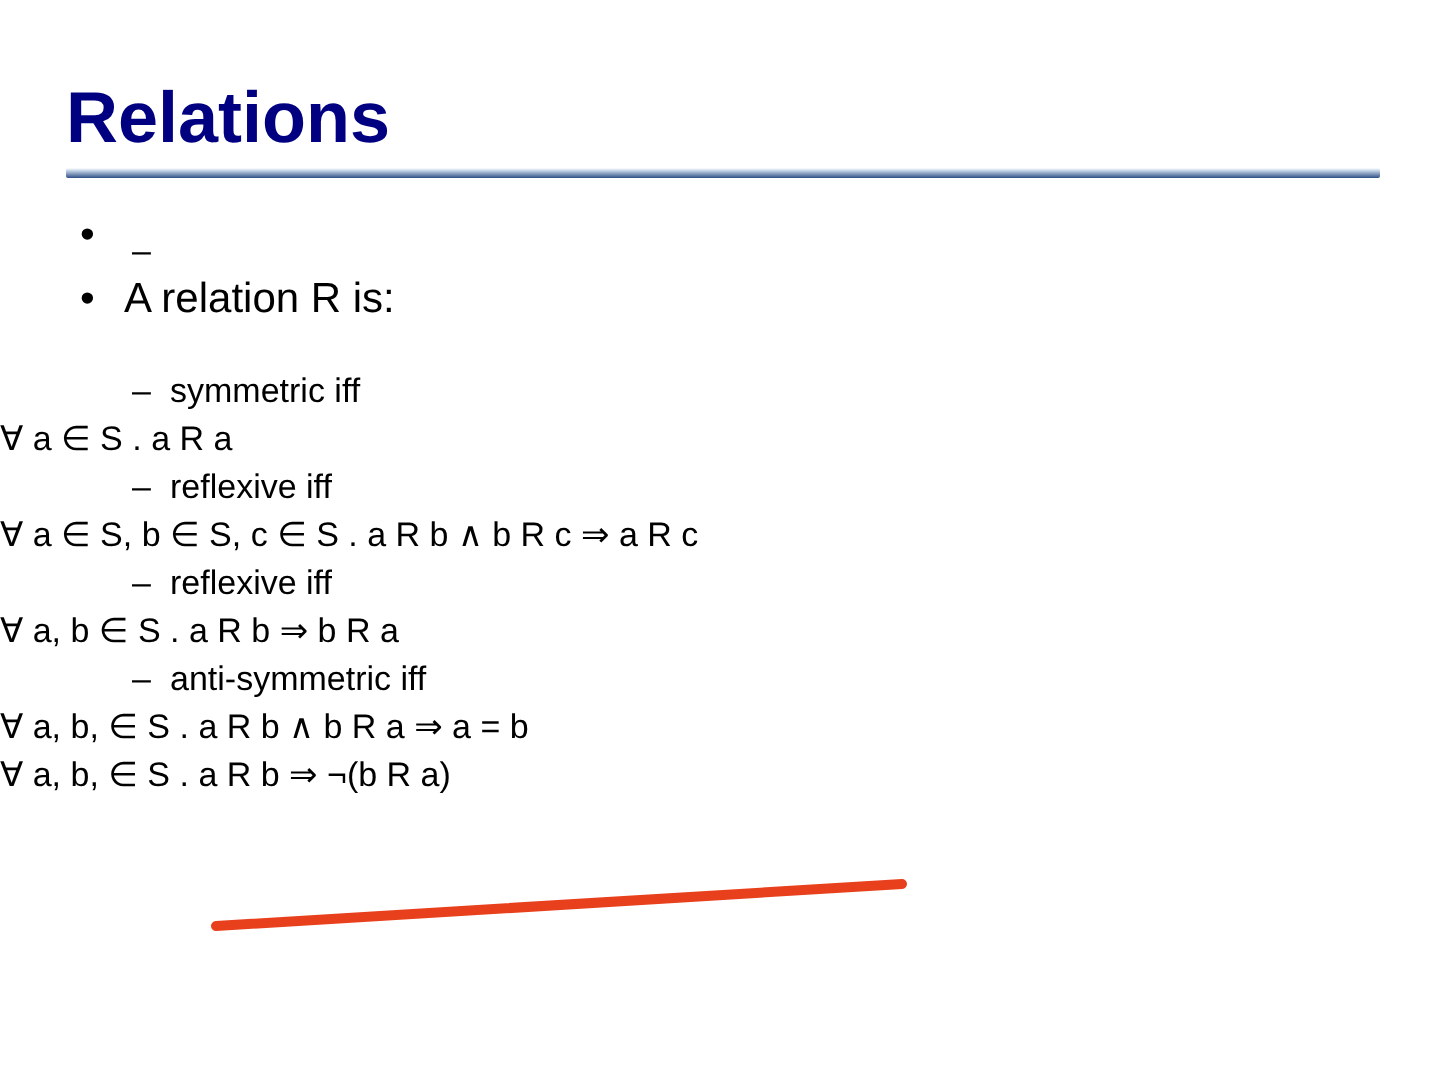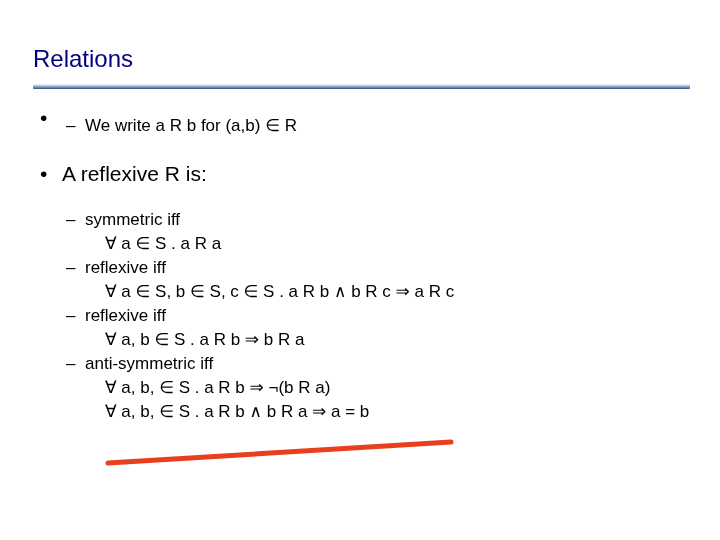--- a/index.html
+++ b/index.html
@@ -23,24 +23,24 @@
   }
 
   
   #title-block {
     position: absolute;
     left: 33px;
     top: 40px;
     width: 660px;
   }
   #slide-title {
-    font-size: 24px;
+    font-size: 36px;
     line-height: 38px;
     color: #000080;
-    font-weight: normal;
+    font-weight: bold;
     letter-spacing: 0px;
     white-space: nowrap;
   }
   #title-rule {
     position: absolute;
     left: 33px;
     top: 84px;
     width: 657px;
     height: 5px;
     background: linear-gradient(to bottom,
@@ -86,21 +86,20 @@
   }
   .lvl2 .marker {
     position: absolute;
     left: 66px;
     top: 0;
     font-size: 17px;
     line-height: 24px;
   }
 
   .formula {
-    padding-left: 105px;
     font-size: 17px;
     line-height: 24px;
     white-space: nowrap;
   }
 
   .gap-sm { height: 8px; }
   .gap-md { height: 18px; }
   .gap-lg { height: 22px; }
 
   
@@ -126,28 +125,27 @@
   <div id="body-block" style="color: rgb(0, 0, 0);">
 
     <div class="lvl1">
       <span class="marker">•</span>
     </div>
 
     <div class="gap-sm"></div>
 
     <div class="lvl2">
       <span class="marker">–</span>
-      <span>We write a R b for (a,b) ∈ R</span>
     </div>
 
     <div class="gap-lg"></div>
 
     <div class="lvl1">
       <span class="marker">•</span>
-      <span>A reflexive R is:</span>
+      <span>A relation R is:</span>
     </div>
 
     <div class="gap-md"></div>
 
     <div class="lvl2">
       <span class="marker">–</span>
       <span>symmetric iff</span>
     </div>
     <div class="formula">∀ a ∈ S . a R a</div>
 
@@ -160,22 +158,22 @@
     <div class="lvl2">
       <span class="marker">–</span>
       <span>reflexive iff</span>
     </div>
     <div class="formula">∀ a, b ∈ S . a R b ⇒ b R a</div>
 
     <div class="lvl2">
       <span class="marker">–</span>
       <span>anti-symmetric iff</span>
     </div>
+    <div class="formula">∀ a, b, ∈ S . a R b ∧ b R a ⇒ a = b</div>
     <div class="formula">∀ a, b, ∈ S . a R b ⇒ ¬(b R a)</div>
-    <div class="formula">∀ a, b, ∈ S . a R b ∧ b R a ⇒ a = b</div>
 
   </div>
 
   <svg id="strike-overlay" viewBox="0 0 720 540" xmlns="http://www.w3.org/2000/svg">
     <line id="strike-line" x1="108" y1="463" x2="451" y2="442" stroke="#e8401c" stroke-width="5" stroke-linecap="round"></line>
   </svg>
 
 </div>
 
 </body></html>

